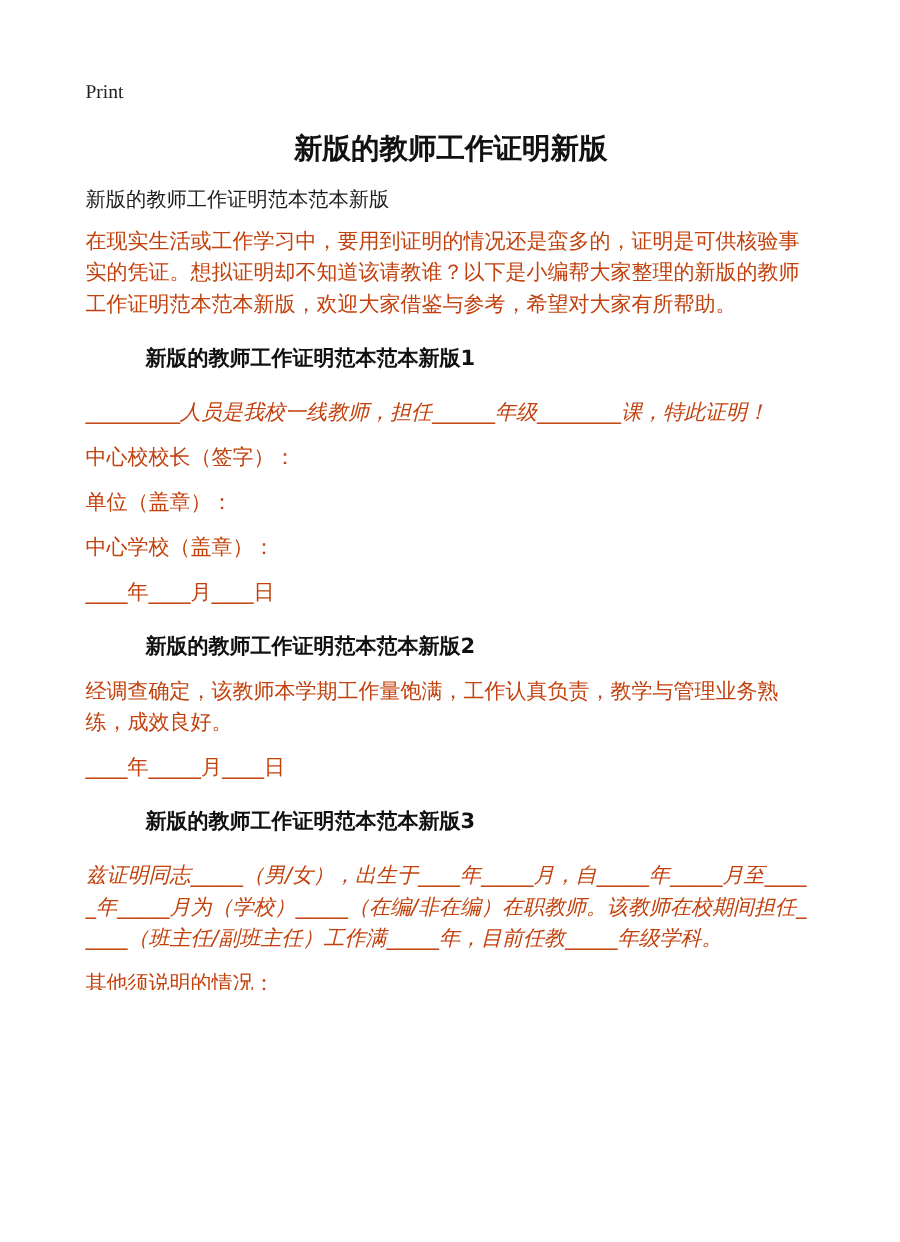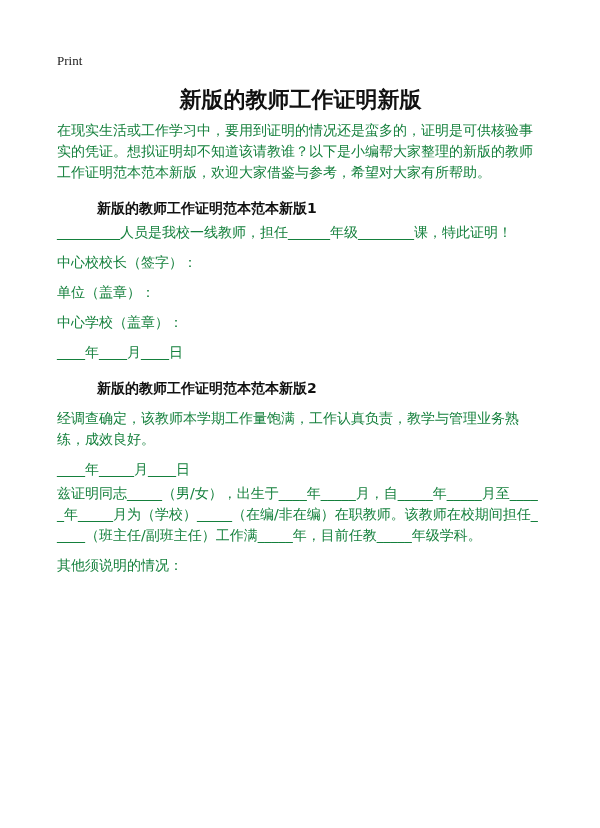--- a/index.html
+++ b/index.html
@@ -20,73 +20,75 @@
     font-family: "Liberation Serif", "DejaVu Serif", serif;
     font-size: 13px;
     line-height: 15px;
     color: #222222;
     cursor: pointer;
     display: inline-block;
   }
   .doc-title {
     margin-top: 19px;
     text-align: center;
-    font-size: 22px;
+    font-size: 19px;
     line-height: 23px;
     font-weight: bold;
     color: #111111;
   }
   .doc-subtitle {
     margin-top: 13px;
     font-size: 13.5px;
     line-height: 18px;
     color: #1c1c1c;
   }
   p.para {
     margin-top: 9px;
     font-size: 14px;
     line-height: 21px;
-    color: #15803d;
+    color: #c2410c;
     word-break: break-all;
   }
-  p.para.first-after-heading { margin-top: 3px; }
+  p.para.first-after-heading { margin-top: 15px; font-style: italic; }
   h2.sec-heading {
     margin-top: 15px;
     font-size: 14px;
     line-height: 21px;
     font-weight: bold;
     color: #111111;
     margin-left: 40px;
   }
   .intro { margin-top: 14px; }
 </style>
 </head>
 <body>
 
 <div class="page">
   <div class="content">
 
     <span class="print-label">Print</span>
 
     <h1 class="doc-title">新版的教师工作证明新版</h1>
 
+    <p class="doc-subtitle">新版的教师工作证明范本范本新版</p>
 
     <p class="para intro">在现实生活或工作学习中，要用到证明的情况还是蛮多的，证明是可供核验事实的凭证。想拟证明却不知道该请教谁？以下是小编帮大家整理的新版的教师工作证明范本范本新版，欢迎大家借鉴与参考，希望对大家有所帮助。</p>
 
     
     <h2 class="sec-heading">新版的教师工作证明范本范本新版1</h2>
     <p class="para first-after-heading">_________人员是我校一线教师，担任______年级________课，特此证明！</p>
     <p class="para">中心校校长（签字）：</p>
     <p class="para">单位（盖章）：</p>
     <p class="para">中心学校（盖章）：</p>
     <p class="para">____年____月____日</p>
 
     
     <h2 class="sec-heading">新版的教师工作证明范本范本新版2</h2>
     <p class="para">经调查确定，该教师本学期工作量饱满，工作认真负责，教学与管理业务熟练，成效良好。</p>
     <p class="para">____年_____月____日</p>
 
     
+    <h2 class="sec-heading">新版的教师工作证明范本范本新版3</h2>
     <p class="para first-after-heading">兹证明同志_____（男/女），出生于____年_____月，自_____年_____月至_____年_____月为（学校）_____（在编/非在编）在职教师。该教师在校期间担任_____（班主任/副班主任）工作满_____年，目前任教_____年级学科。</p>
     <p class="para">其他须说明的情况：</p>
 
   </div>
 </div>
 
 </body></html>

